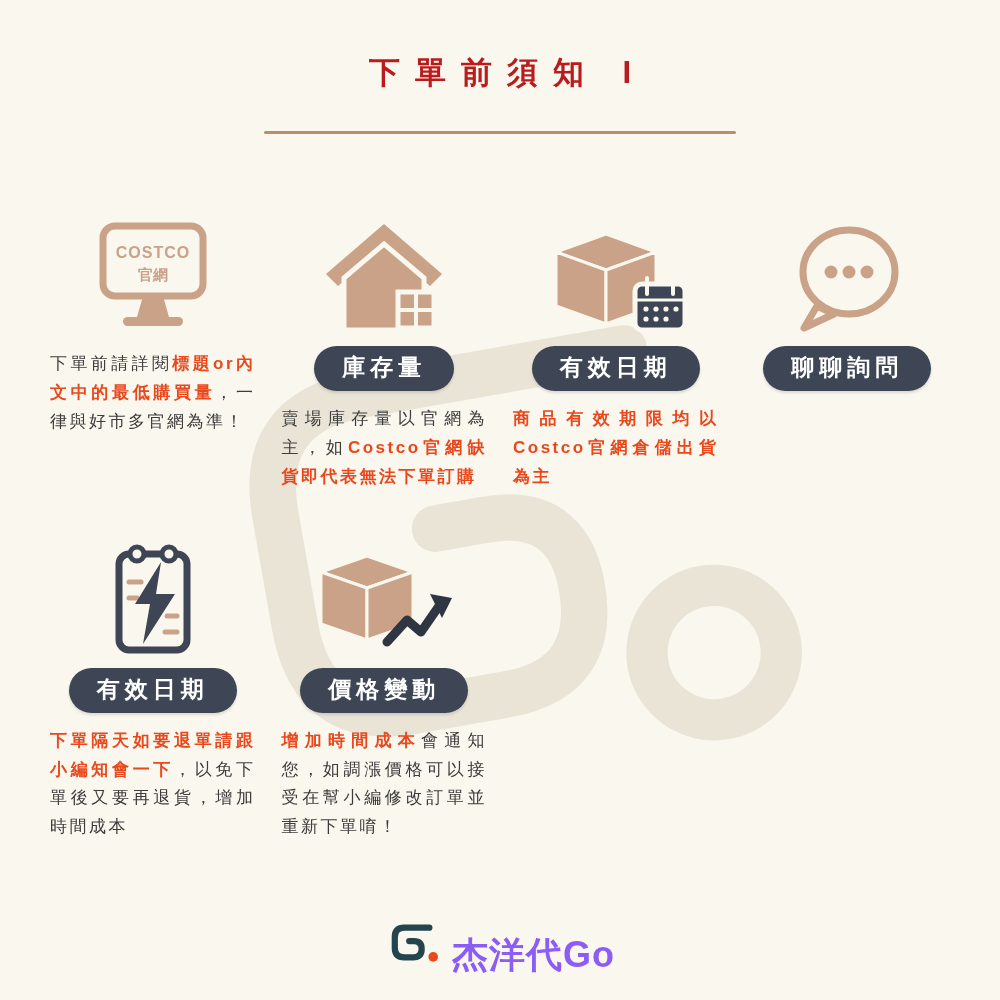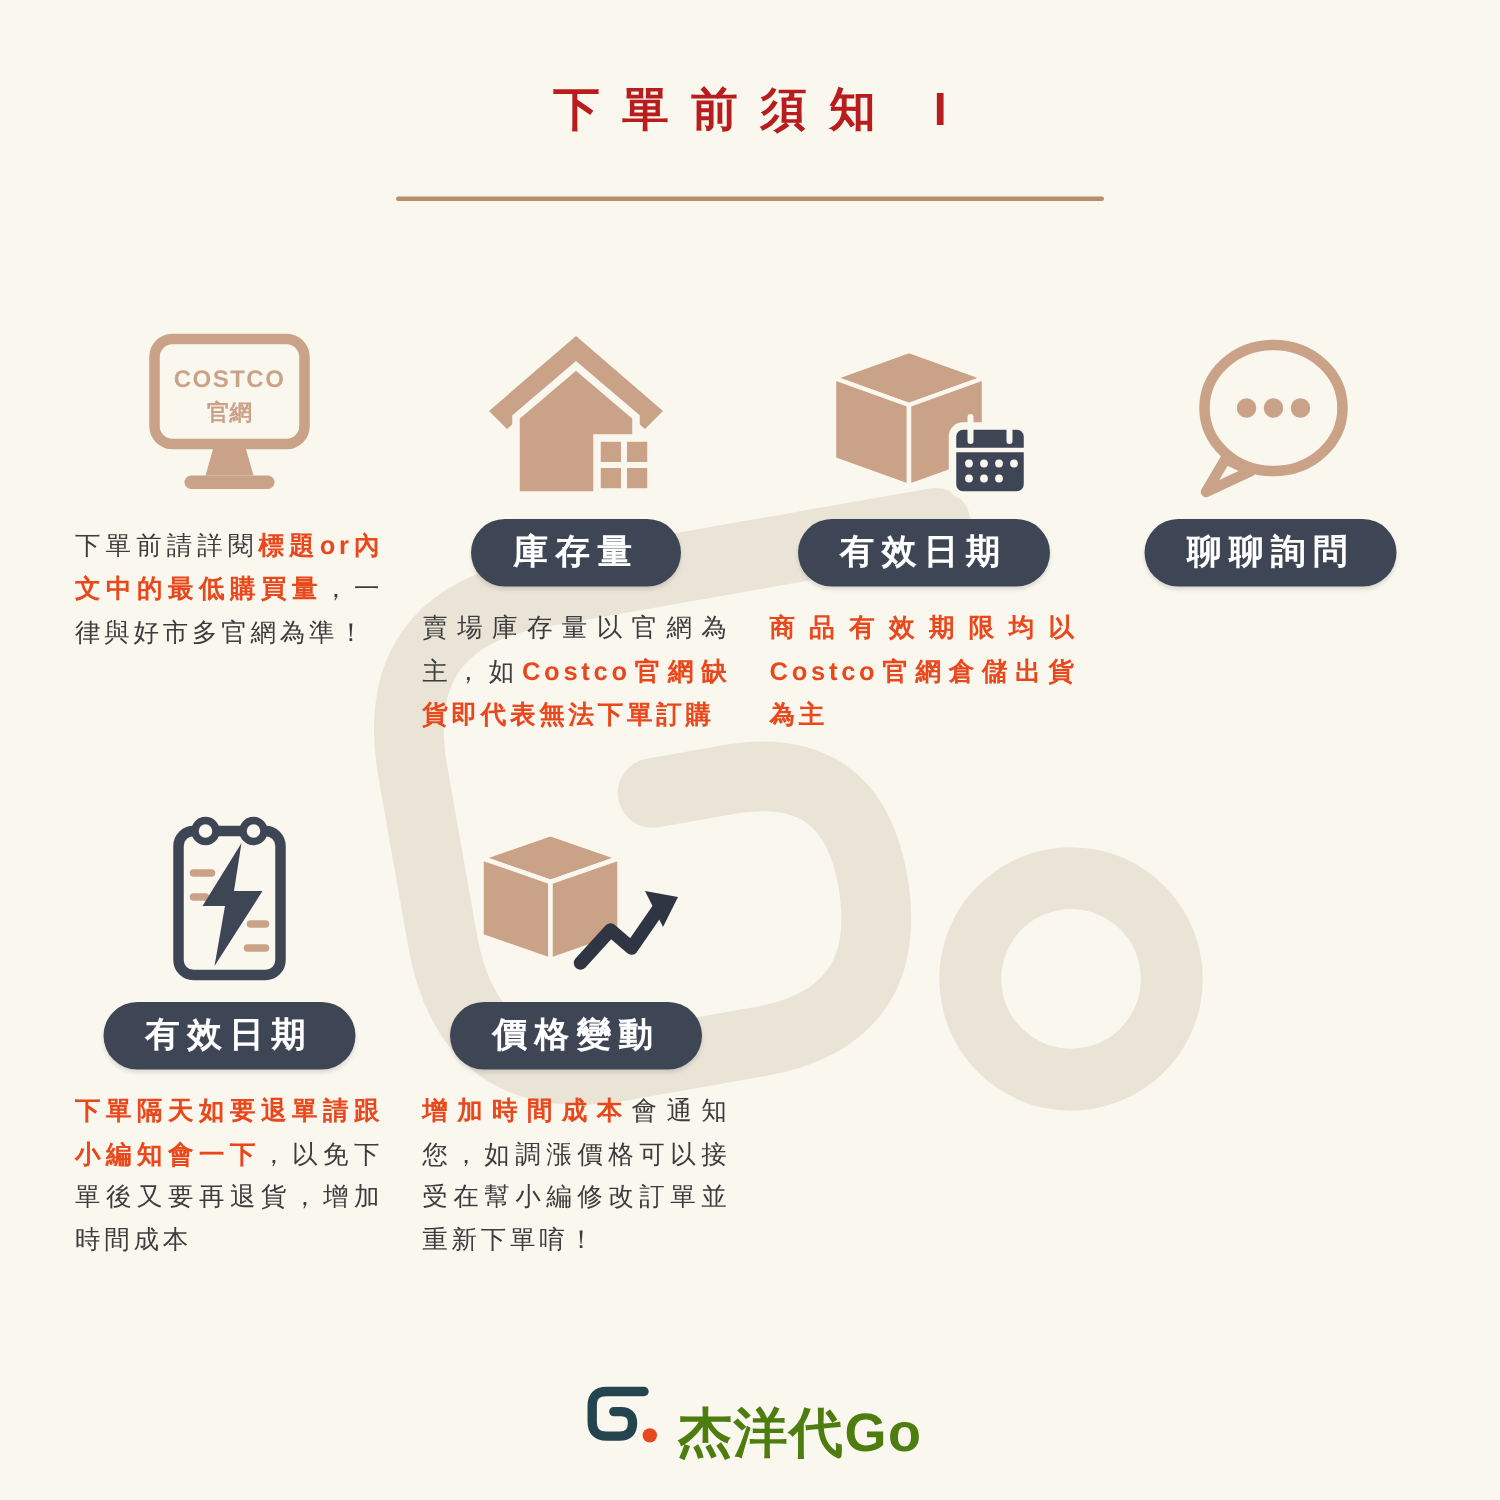--- a/index.html
+++ b/index.html
@@ -91,21 +91,21 @@
     bottom: 20px;
     width: 100%;
     display: flex;
     align-items: center;
     justify-content: center;
     gap: 9px;
   }
   .brand-name {
     font-size: 36px;
     font-weight: 700;
-    color: #4d7c0f;
+    color: #8b5cf6;
     letter-spacing: 1px;
     margin-top: 21px;
   }
 
   svg text { font-family: "Liberation Sans", "DejaVu Sans", sans-serif; }
 </style>
 </head>
 <body>
 
 <div class="page">

